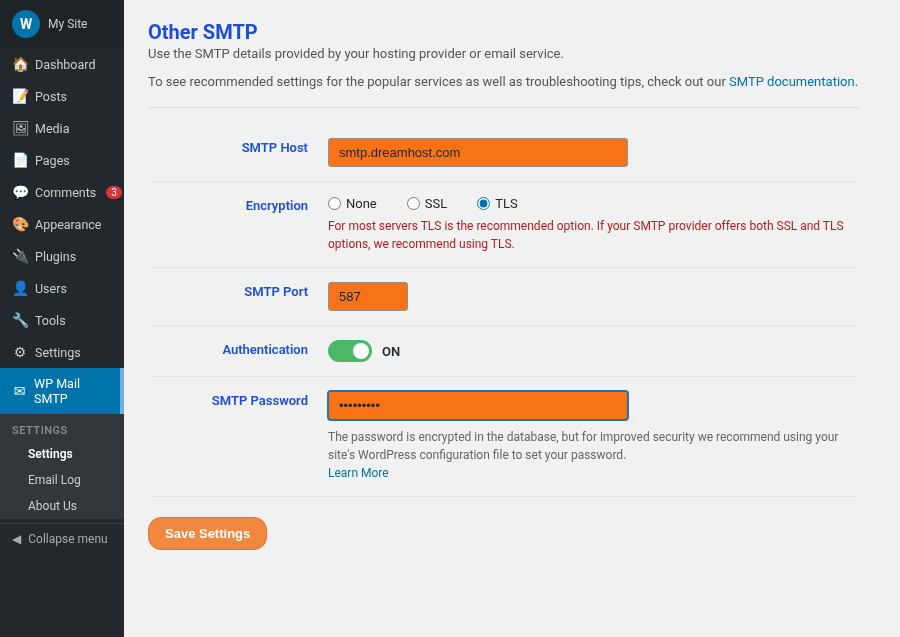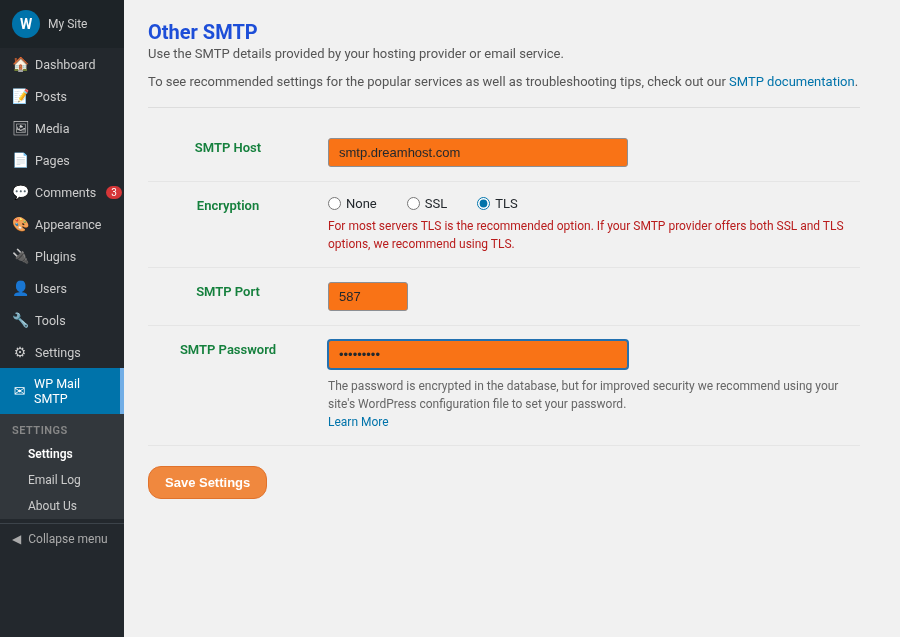--- a/index.html
+++ b/index.html
@@ -34,21 +34,21 @@
     .page-title { font-size: 20px; font-weight: 700; color: #1d4ed8; margin-bottom: 0; }
 
     .description { color: #555; font-size: 13px; margin-bottom: 8px; line-height: 1.5; }
 
     .description a { color: #0073aa; text-decoration: none; }
 
     .divider { border: none; border-top: 1px solid #ddd; margin: 16px 0; }
 
     .form-table { width: 100%; border-collapse: collapse; }
     .form-table tr { border-bottom: 1px solid #e5e5e5; }
-    .form-table th { text-align: center; padding: 16px 20px 16px 0; font-weight: 600; font-size: 13px; color: #15803d; vertical-align: top; width: 180px; white-space: nowrap; }
+    .form-table th { text-align: right; padding: 16px 20px 16px 0; font-weight: 600; font-size: 13px; color: #1d4ed8; vertical-align: top; width: 180px; white-space: nowrap; }
     .form-table td { padding: 14px 0; vertical-align: top; }
 
     input[type="text"], input[type="password"] {
       border: 1px solid #8c8f94;
       border-radius: 3px;
       padding: 6px 10px;
       font-size: 13px;
       color: #23282d;
       background: #f97316;
       outline: none;
@@ -194,20 +194,32 @@
           </td>
         </tr>
 
         <tr>
           <th>SMTP Port</th>
           <td>
             <input type="text" style="width: 80px;" value="587">
           </td>
         </tr>
 
+        <tr>
+          <th>Authentication</th>
+          <td>
+            <div class="toggle-wrap">
+              <label class="toggle">
+                <input type="checkbox" checked="" style="">
+                <span class="toggle-slider"></span>
+              </label>
+              <span class="toggle-label">ON</span>
+            </div>
+          </td>
+        </tr>
 
 
         <tr>
           <th>SMTP Password</th>
           <td>
             <input type="password" value="password1" style="border-color: rgb(34, 113, 177); box-shadow: rgb(34, 113, 177) 0px 0px 0px 1px;">
             <p class="password-hint">
               <span>The password is encrypted in the database, but for improved security we recommend using your site's WordPress configuration file to set your password.</span><br>
               <a href="#">Learn More</a>
             </p>

